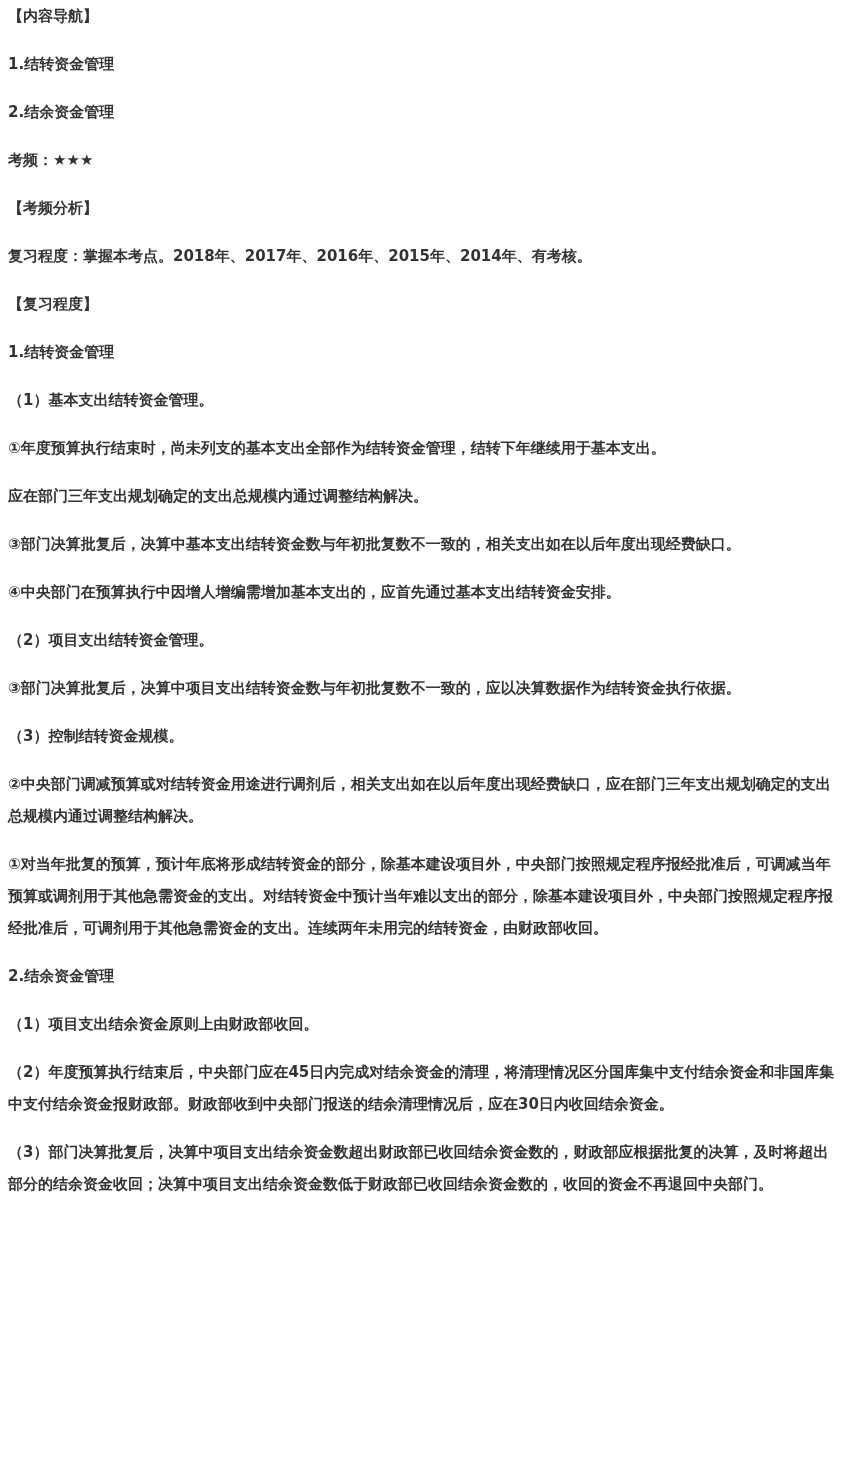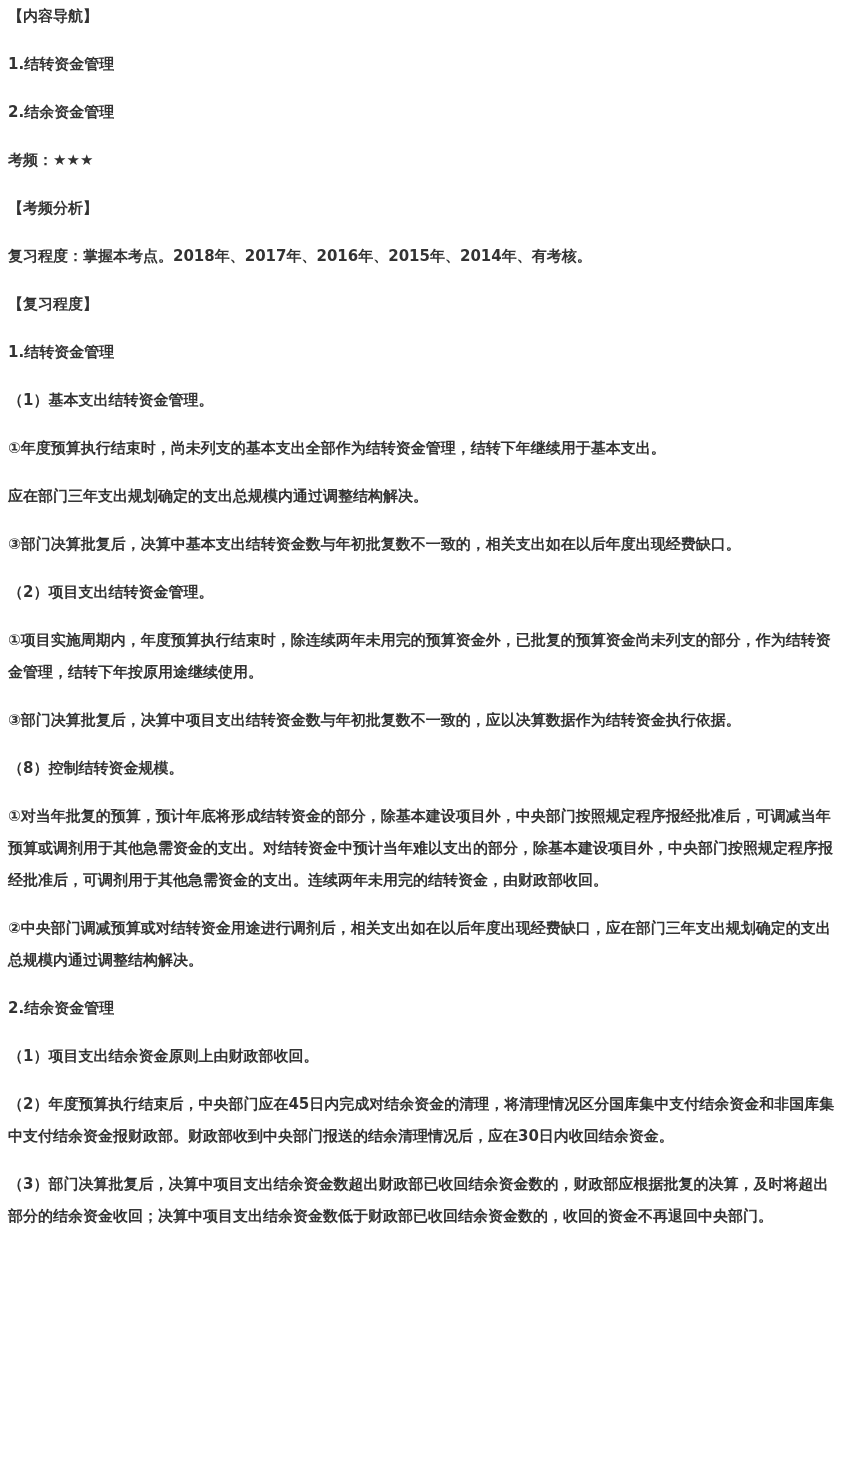--- a/index.html
+++ b/index.html
@@ -31,23 +31,23 @@
   <p class="p">2.结余资金管理</p>
   <p class="p">考频：★★★</p>
   <p class="p h">【考频分析】</p>
   <p class="p">复习程度：掌握本考点。2018年、2017年、2016年、2015年、2014年、有考核。</p>
   <p class="p h">【复习程度】</p>
   <p class="p">1.结转资金管理</p>
   <p class="p">（1）基本支出结转资金管理。</p>
   <p class="p">①年度预算执行结束时，尚未列支的基本支出全部作为结转资金管理，结转下年继续用于基本支出。</p>
   <p class="p">应在部门三年支出规划确定的支出总规模内通过调整结构解决。</p>
   <p class="p">③部门决算批复后，决算中基本支出结转资金数与年初批复数不一致的，相关支出如在以后年度出现经费缺口。</p>
+  <p class="p">④中央部门在预算执行中因增人增编需增加基本支出的，应首先通过基本支出结转资金安排。</p>
   <p class="p">（2）项目支出结转资金管理。</p>
-  <p class="p">①项目实施周期内，年度预算执行结束时，除连续两年未用完的预算资金外，已批复的预算资金尚未列支的部分，作为结转资金管理，结转下年按原用途继续使用。</p>
   <p class="p">③部门决算批复后，决算中项目支出结转资金数与年初批复数不一致的，应以决算数据作为结转资金执行依据。</p>
-  <p class="p">（8）控制结转资金规模。</p>
+  <p class="p">（3）控制结转资金规模。</p>
+  <p class="p">②中央部门调减预算或对结转资金用途进行调剂后，相关支出如在以后年度出现经费缺口，应在部门三年支出规划确定的支出总规模内通过调整结构解决。</p>
   <p class="p">①对当年批复的预算，预计年底将形成结转资金的部分，除基本建设项目外，中央部门按照规定程序报经批准后，可调减当年预算或调剂用于其他急需资金的支出。对结转资金中预计当年难以支出的部分，除基本建设项目外，中央部门按照规定程序报经批准后，可调剂用于其他急需资金的支出。连续两年未用完的结转资金，由财政部收回。</p>
-  <p class="p">②中央部门调减预算或对结转资金用途进行调剂后，相关支出如在以后年度出现经费缺口，应在部门三年支出规划确定的支出总规模内通过调整结构解决。</p>
   <p class="p">2.结余资金管理</p>
   <p class="p">（1）项目支出结余资金原则上由财政部收回。</p>
   <p class="p">（2）年度预算执行结束后，中央部门应在45日内完成对结余资金的清理，将清理情况区分国库集中支付结余资金和非国库集中支付结余资金报财政部。财政部收到中央部门报送的结余清理情况后，应在30日内收回结余资金。</p>
   <p class="p">（3）部门决算批复后，决算中项目支出结余资金数超出财政部已收回结余资金数的，财政部应根据批复的决算，及时将超出部分的结余资金收回；决算中项目支出结余资金数低于财政部已收回结余资金数的，收回的资金不再退回中央部门。</p>
 </div>
 
 </body></html>

